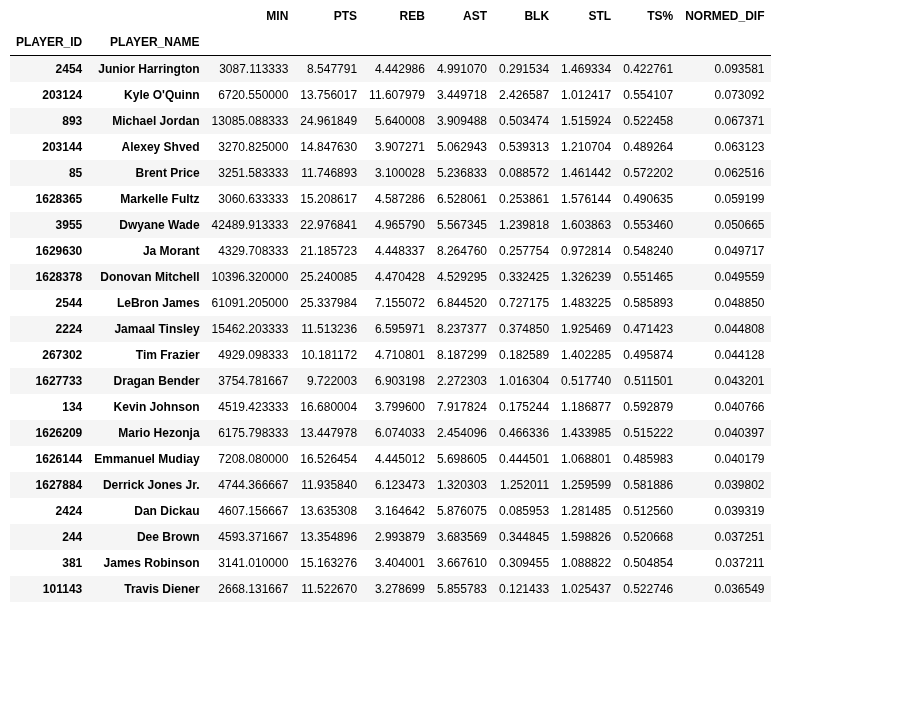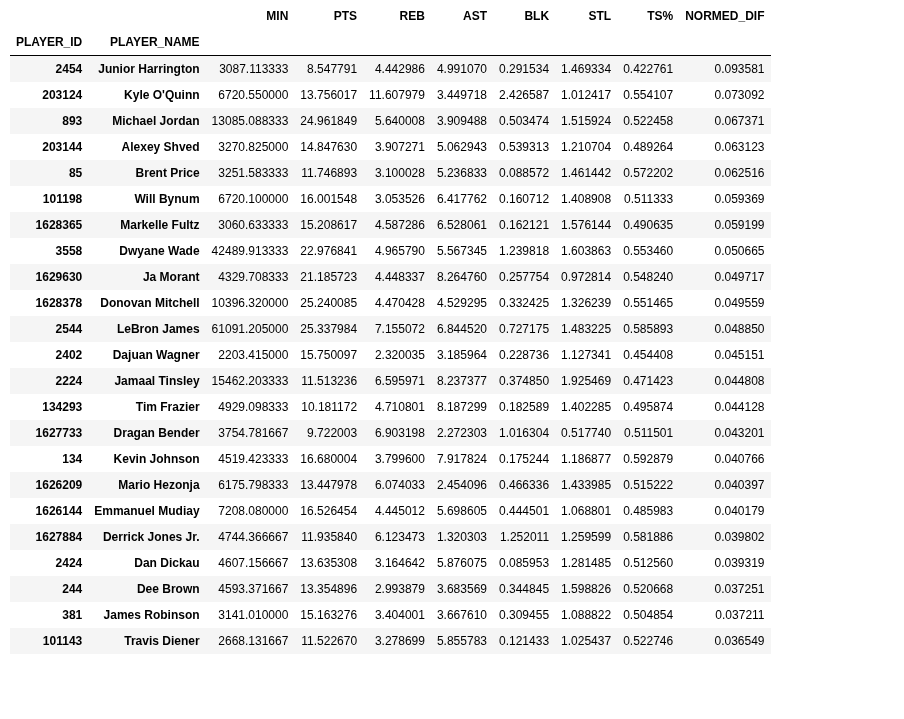--- a/index.html
+++ b/index.html
@@ -137,45 +137,33 @@
           <td>3251.583333</td>
           <td>11.746893</td>
           <td>3.100028</td>
           <td>5.236833</td>
           <td>0.088572</td>
           <td>1.461442</td>
           <td>0.572202</td>
           <td>0.062516</td>
         </tr>
         <tr>
-          <th>101198</th>
-          <th>Will Bynum</th>
-          <td>6720.100000</td>
-          <td>16.001548</td>
-          <td>3.053526</td>
-          <td>6.417762</td>
-          <td>0.160712</td>
-          <td>1.408908</td>
-          <td>0.511333</td>
-          <td>0.059369</td>
-        </tr>
-        <tr>
           <th>1628365</th>
           <th>Markelle Fultz</th>
           <td>3060.633333</td>
           <td>15.208617</td>
           <td>4.587286</td>
           <td>6.528061</td>
-          <td>0.162121</td>
+          <td>0.253861</td>
           <td>1.576144</td>
           <td>0.490635</td>
           <td>0.059199</td>
         </tr>
         <tr>
-          <th>3558</th>
+          <th>3955</th>
           <th>Dwyane Wade</th>
           <td>42489.913333</td>
           <td>22.976841</td>
           <td>4.965790</td>
           <td>5.567345</td>
           <td>1.239818</td>
           <td>1.603863</td>
           <td>0.553460</td>
           <td>0.050665</td>
         </tr>
@@ -209,45 +197,33 @@
           <td>61091.205000</td>
           <td>25.337984</td>
           <td>7.155072</td>
           <td>6.844520</td>
           <td>0.727175</td>
           <td>1.483225</td>
           <td>0.585893</td>
           <td>0.048850</td>
         </tr>
         <tr>
-          <th>2402</th>
-          <th>Dajuan Wagner</th>
-          <td>2203.415000</td>
-          <td>15.750097</td>
-          <td>2.320035</td>
-          <td>3.185964</td>
-          <td>0.228736</td>
-          <td>1.127341</td>
-          <td>0.454408</td>
-          <td>0.045151</td>
-        </tr>
-        <tr>
           <th>2224</th>
           <th>Jamaal Tinsley</th>
           <td>15462.203333</td>
           <td>11.513236</td>
           <td>6.595971</td>
           <td>8.237377</td>
           <td>0.374850</td>
           <td>1.925469</td>
           <td>0.471423</td>
           <td>0.044808</td>
         </tr>
         <tr>
-          <th>134293</th>
+          <th>267302</th>
           <th>Tim Frazier</th>
           <td>4929.098333</td>
           <td>10.181172</td>
           <td>4.710801</td>
           <td>8.187299</td>
           <td>0.182589</td>
           <td>1.402285</td>
           <td>0.495874</td>
           <td>0.044128</td>
         </tr>

